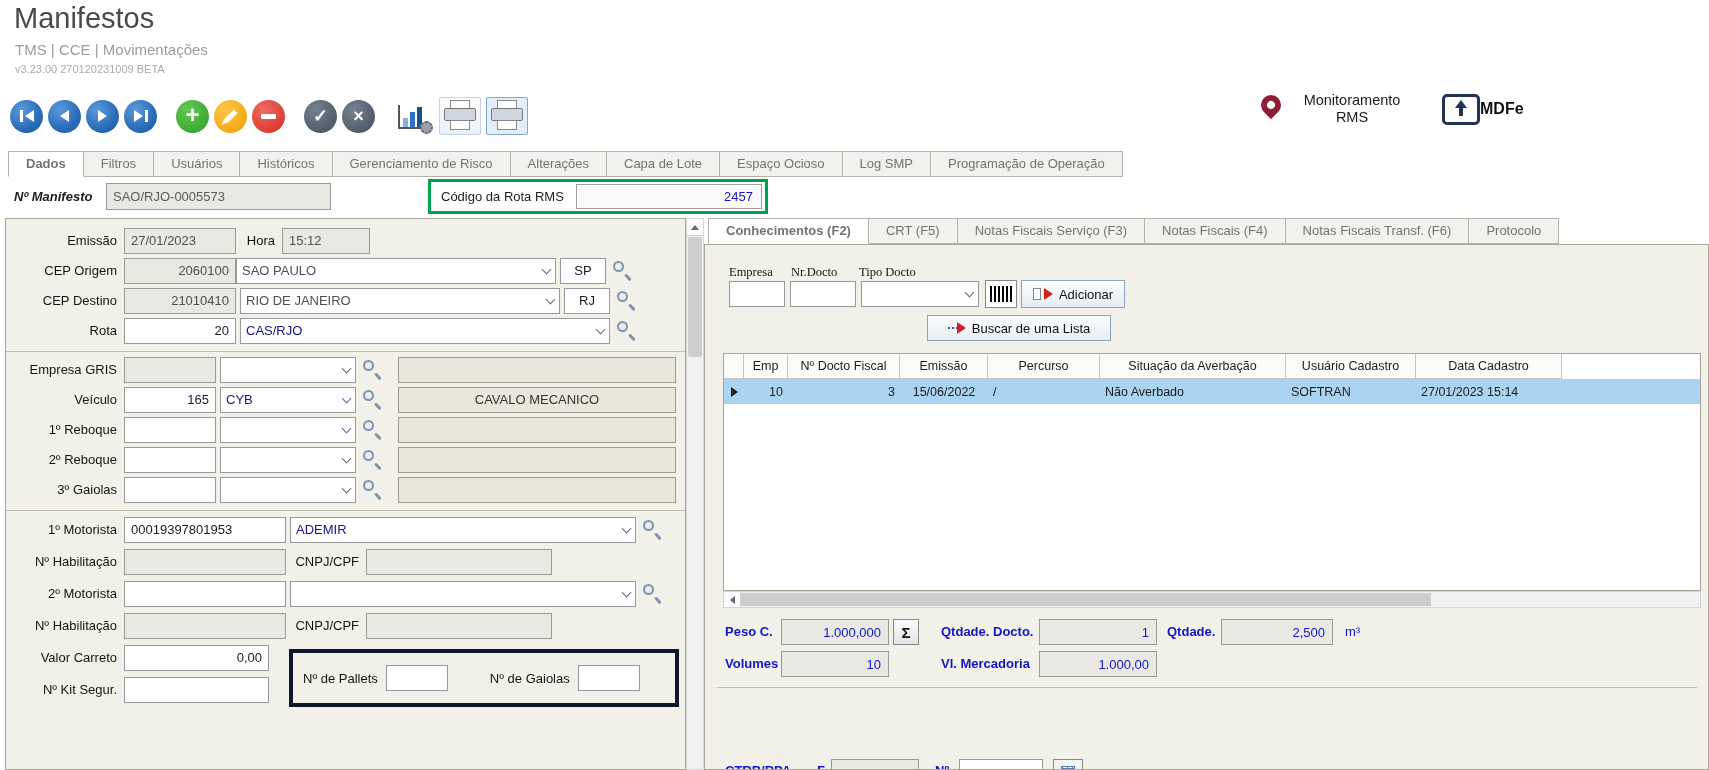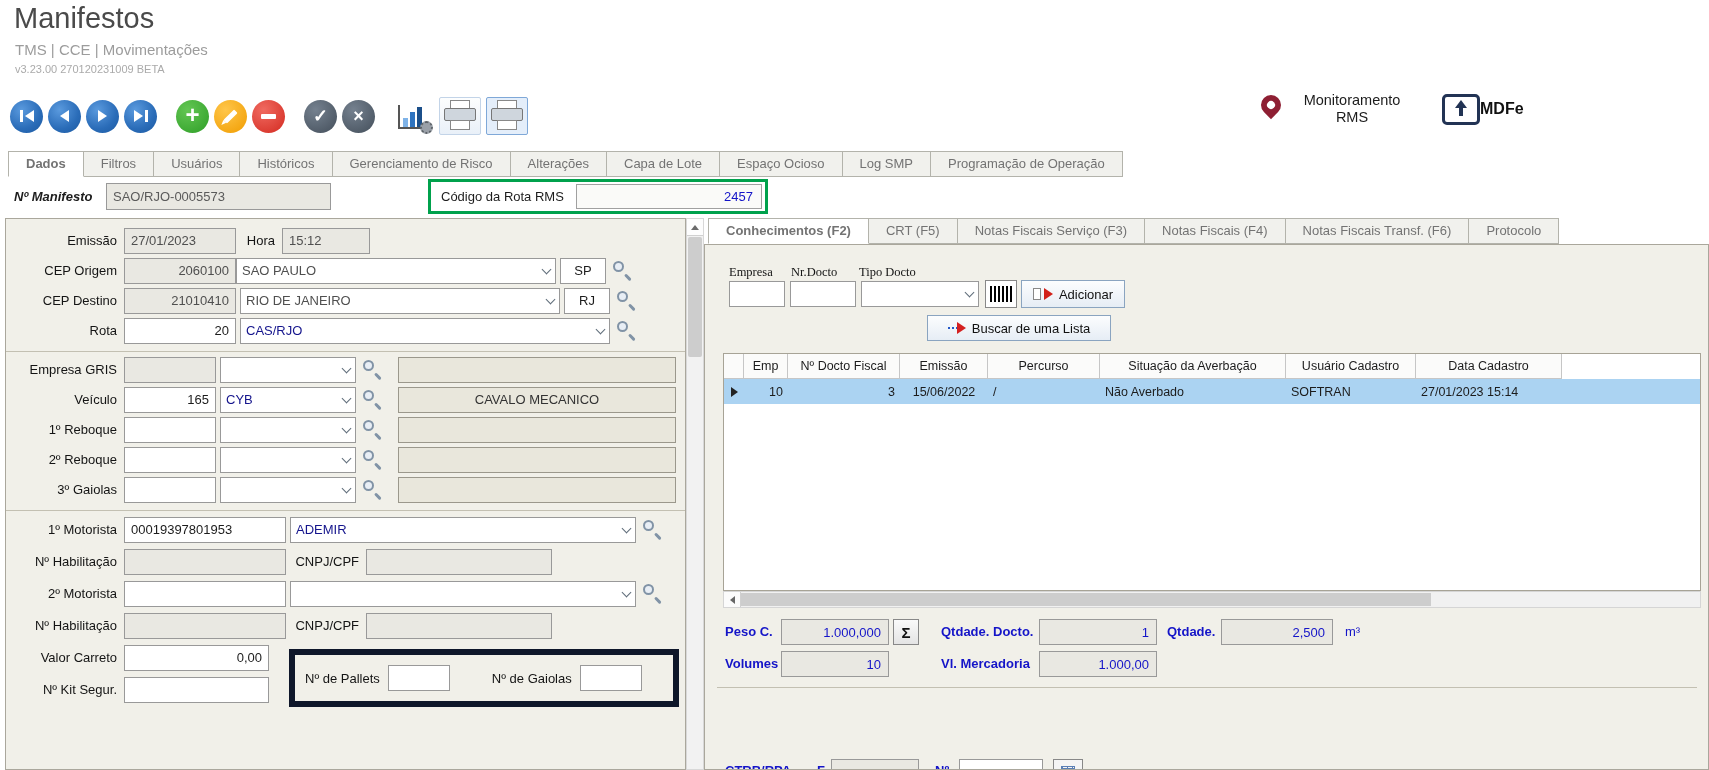--- a/index.html
+++ b/index.html
@@ -73,21 +73,21 @@
 .lrow{position:absolute;left:0;display:flex;align-items:center;height:27px;width:100%;}
 .lbl{width:118px;text-align:right;padding-right:7px;color:#141414;flex:none;white-space:nowrap;}
 .sep{position:absolute;left:0;width:100%;border-top:1px solid #c3c0b2;}
 .combo{border:1px solid #999;display:flex;align-items:center;padding:0 5px;height:26px;background:#fff;overflow:hidden;}
 .ctxt{flex:1;white-space:nowrap;overflow:hidden;}
 .chev{width:7px;height:7px;border-right:1.6px solid #5f6d7a;border-bottom:1.6px solid #5f6d7a;transform:rotate(45deg);margin-top:-3px;flex:none;}
 .mag-btn{width:26px;height:26px;border:none;background:transparent;position:relative;margin-left:4px;flex:none;}
 .mag{position:absolute;left:3px;top:3px;width:11px;height:11px;border:2.5px solid #8193a6;border-radius:50%;background:#e8eef5;}
 .mag2{position:absolute;left:15px;top:15px;width:8px;height:3px;background:#8193a6;border-radius:1.5px;transform:rotate(45deg);transform-origin:left center;}
 .infobox{height:26px;border:1px solid #9b988c;background:#e9e7dc;display:flex;align-items:center;justify-content:center;margin-left:12px;color:#333;flex:none;}
-.pal-box{position:absolute;left:283px;top:430px;width:390px;height:58px;border:6px solid #0f172a;display:flex;align-items:center;padding:0 10px;background:#f1f0e9;}
+.pal-box{position:absolute;left:283px;top:430px;width:390px;height:58px;border:4px solid #0f172a;display:flex;align-items:center;padding:0 10px;background:#f1f0e9;}
 
 
 .vscroll{position:absolute;left:686px;top:218px;width:18px;height:552px;background:#f2f2f2;border:1px solid #d8d8d8;}
 .vs-up{position:absolute;left:0;top:0;width:16px;height:17px;background:#fdfdfd;border-bottom:1px solid #d0d0d0;display:flex;align-items:center;justify-content:center;}
 .vs-up i{width:0;height:0;border-bottom:5px solid #6a6a6a;border-left:4px solid transparent;border-right:4px solid transparent;}
 .vs-thumb{position:absolute;left:1px;top:18px;width:14px;height:120px;background:#cdcdcd;border-radius:2px;}
 
 
 .right-panel{position:absolute;left:704px;top:218px;width:1154px;height:552px;}
 .right-tabs{left:4px;top:0;}

